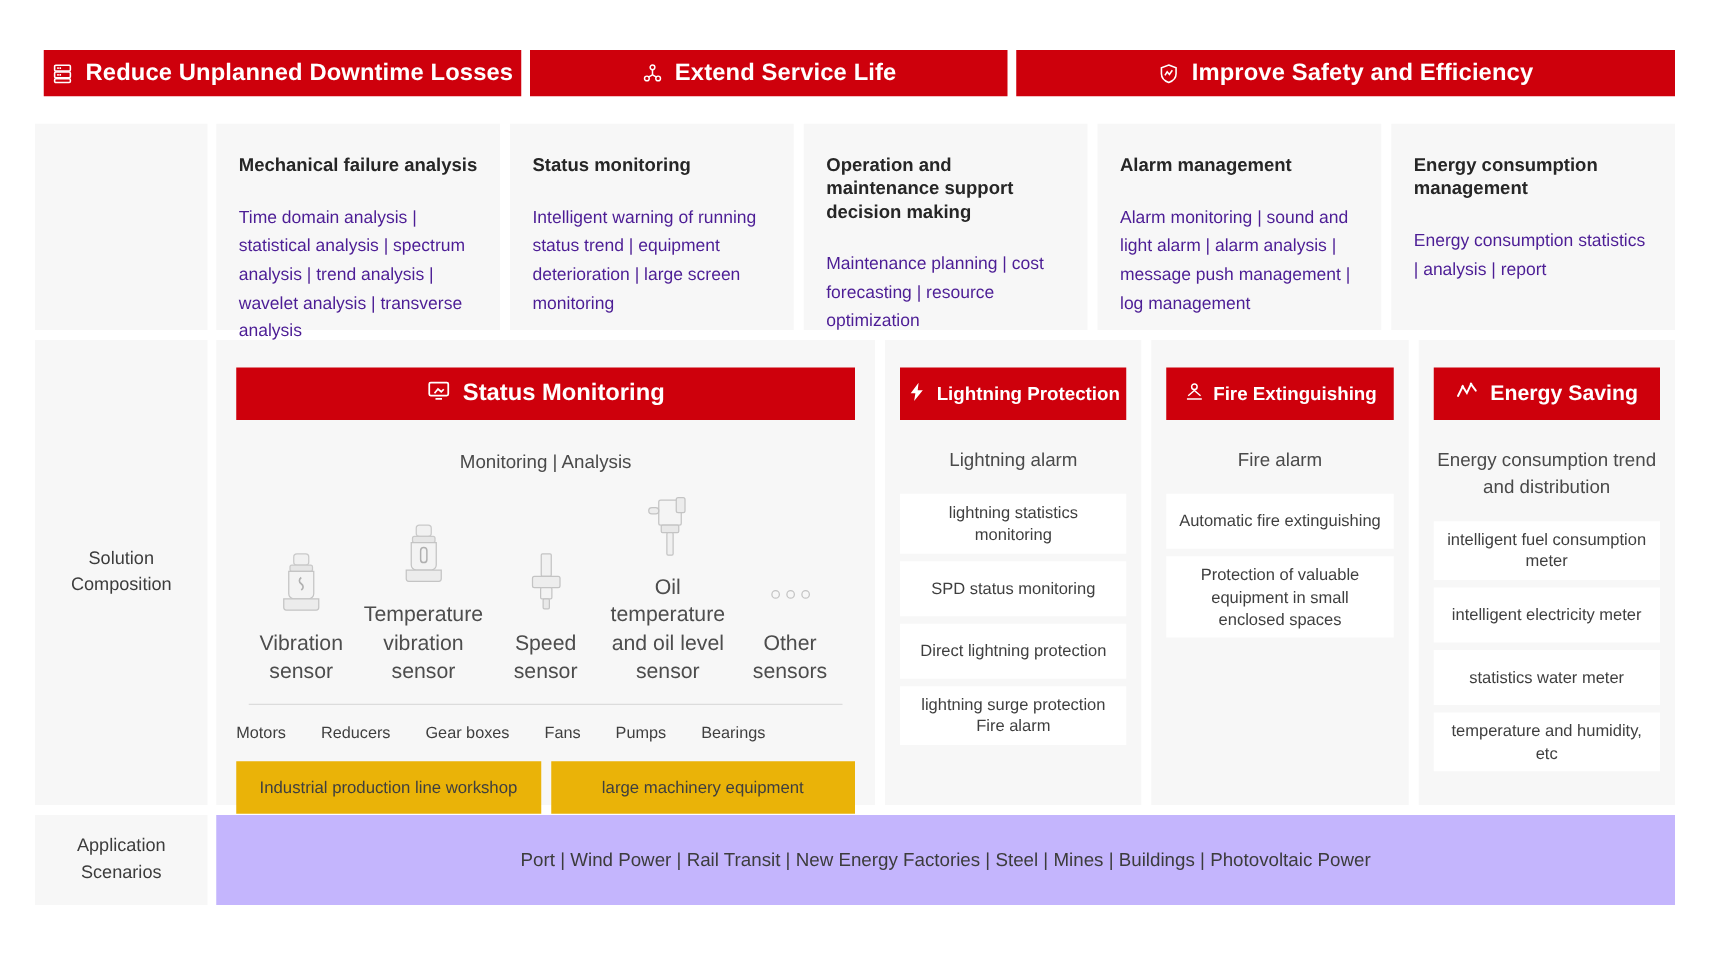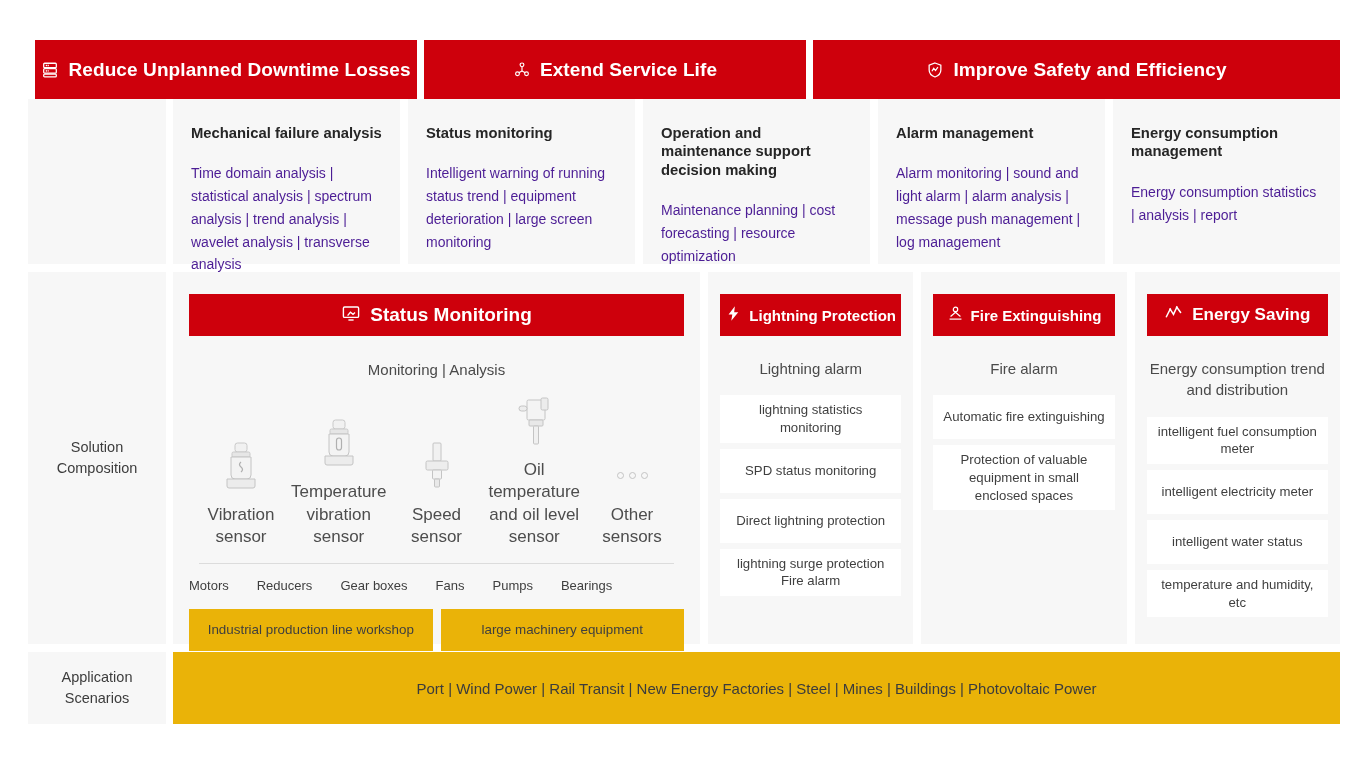--- a/index.html
+++ b/index.html
@@ -43,21 +43,21 @@
   .banner {
     background: #ce000c;
     color: #ffffff;
     display: flex;
     align-items: center;
     justify-content: center;
     gap: 9px;
     font-size: 19px;
     font-weight: bold;
     letter-spacing: .1px;
-    height: 59px;
+    height: 37px;
     box-sizing: border-box;
   }
   .banner .ic { display: flex; align-items: center; }
   .banner-1 { width: 382px; min-width: 382px; }
   .banner-2 { width: 382px; min-width: 382px; }
   .banner-3 { width: 382px; min-width: 382px; flex: 1; }
 
   .vspace-a { height: 13px; }
 
   
@@ -186,21 +186,21 @@
     padding: 6px 8px;
     box-sizing: border-box;
   }
 
   .vspace-c { height: 8px; }
 
   
   .app-row { height: 72px; }
   .app-bar {
     flex: 1;
-    background: #eab308;
+    background: #c4b5fd;
     display: flex;
     align-items: center;
     justify-content: center;
     font-size: 15px;
     color: #3c3c3c;
   }
 
   .dots { display: flex; gap: 5px; align-items: center; }
   .dots i {
     width: 5px; height: 5px; border-radius: 50%;
@@ -461,21 +461,21 @@
               <circle cx="6.5" cy="6.5" r="1.1" fill="#ffffff" stroke="none"></circle>
               <circle cx="13.5" cy="4.5" r="1.1" fill="#ffffff" stroke="none"></circle>
             </svg>
           </span>
           <span>Energy Saving</span>
         </div>
         <div class="sub-line tight">Energy consumption trend and distribution</div>
         <div class="chip-list">
           <div class="chip">intelligent fuel consumption meter</div>
           <div class="chip">intelligent electricity meter</div>
-          <div class="chip">intelligent water status</div>
+          <div class="chip">statistics water meter</div>
           <div class="chip">temperature and humidity, etc</div>
         </div>
       </div>
 
     </div>
   </div>
 
   <div class="vspace-c"></div>
 
   <div class="row app-row">

